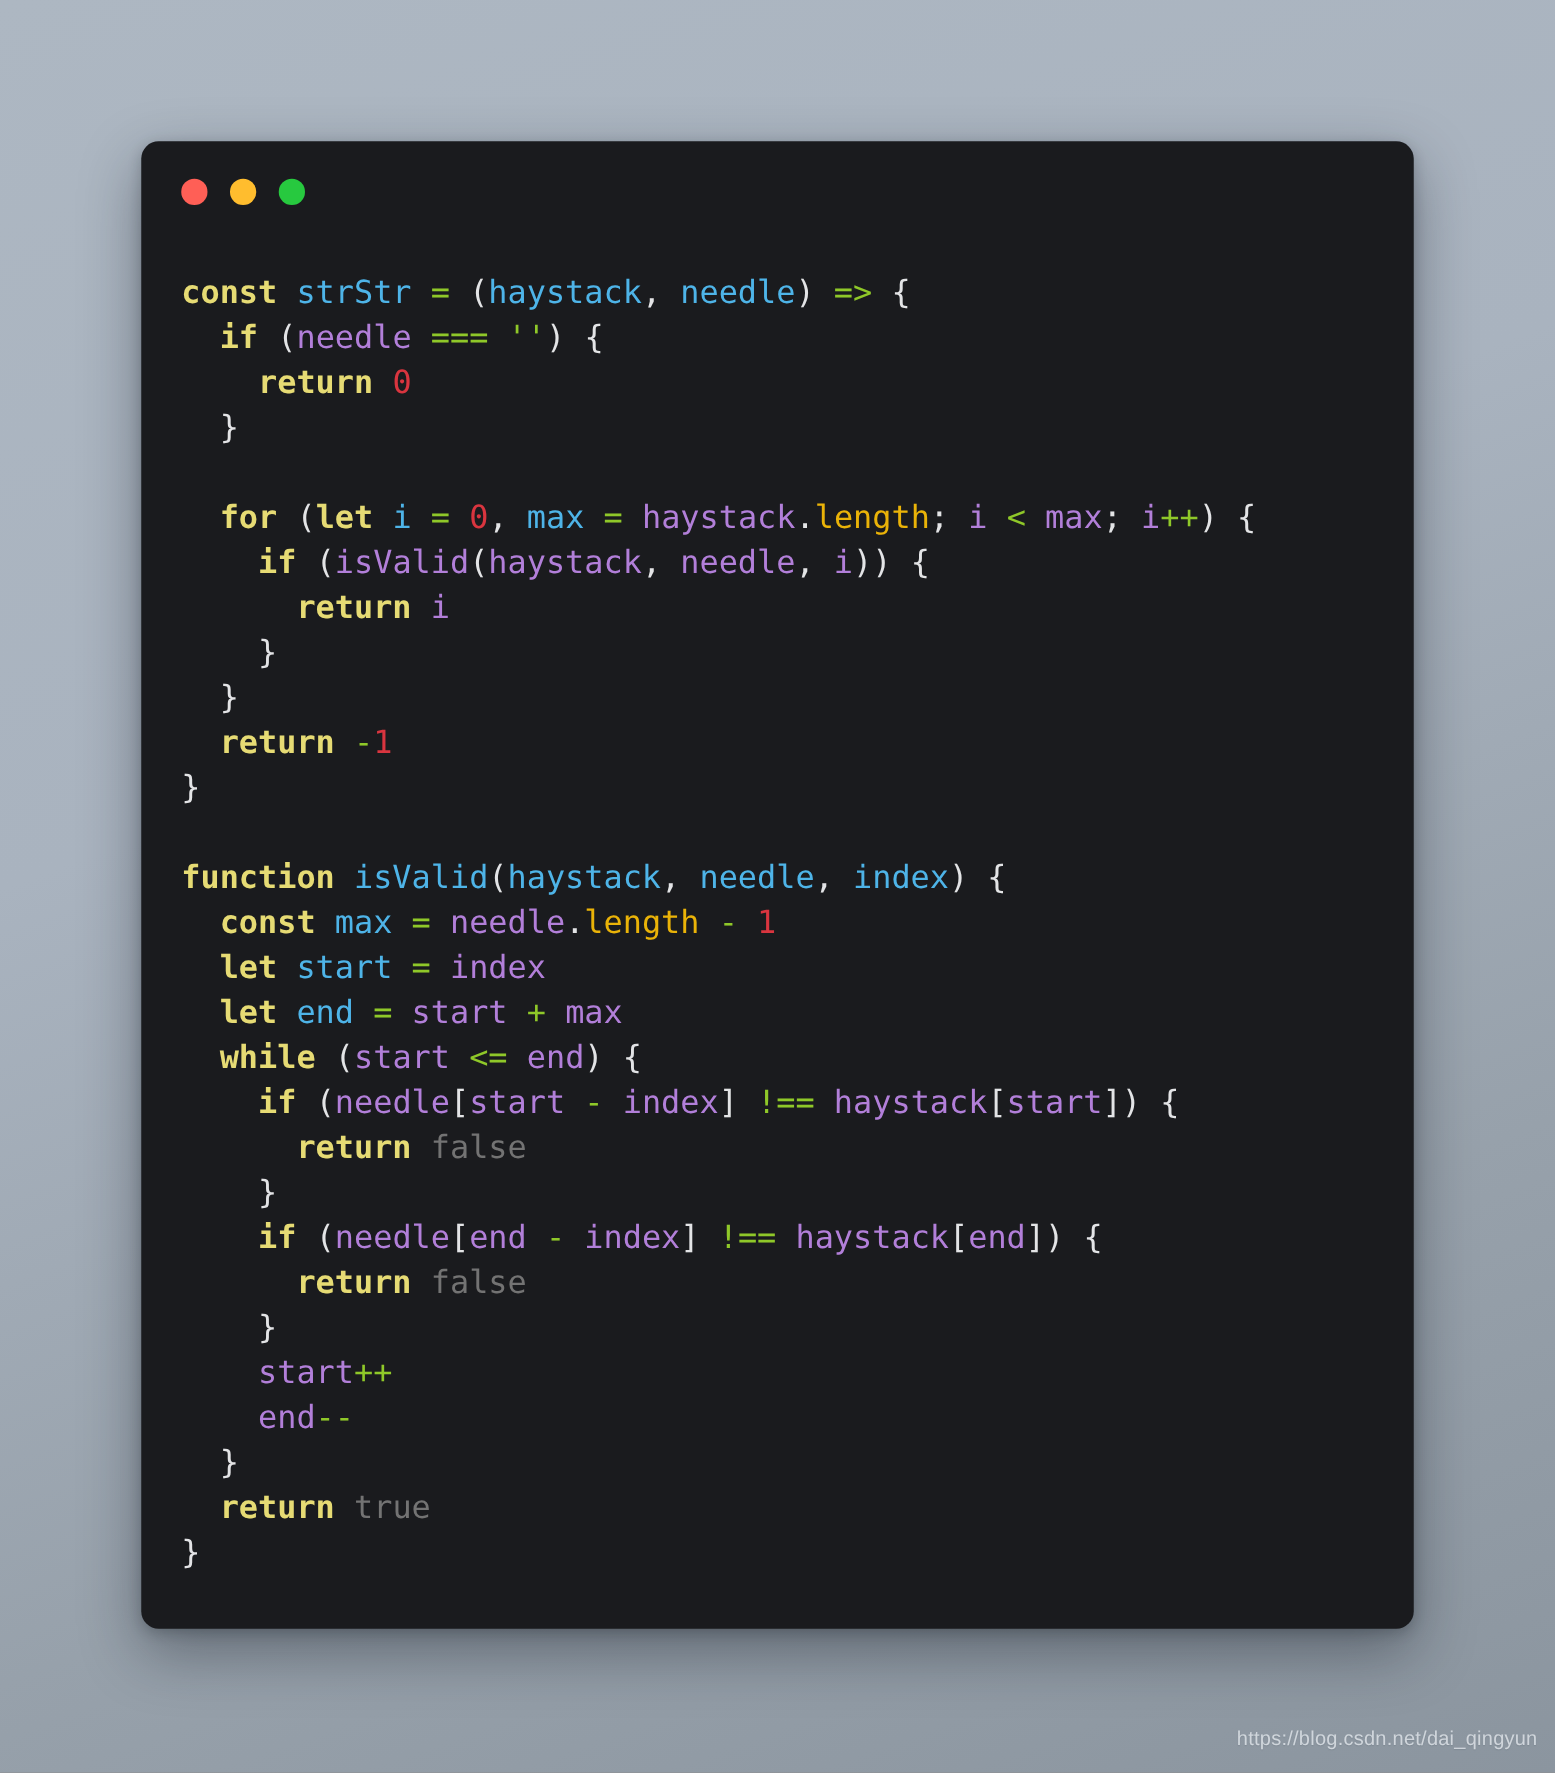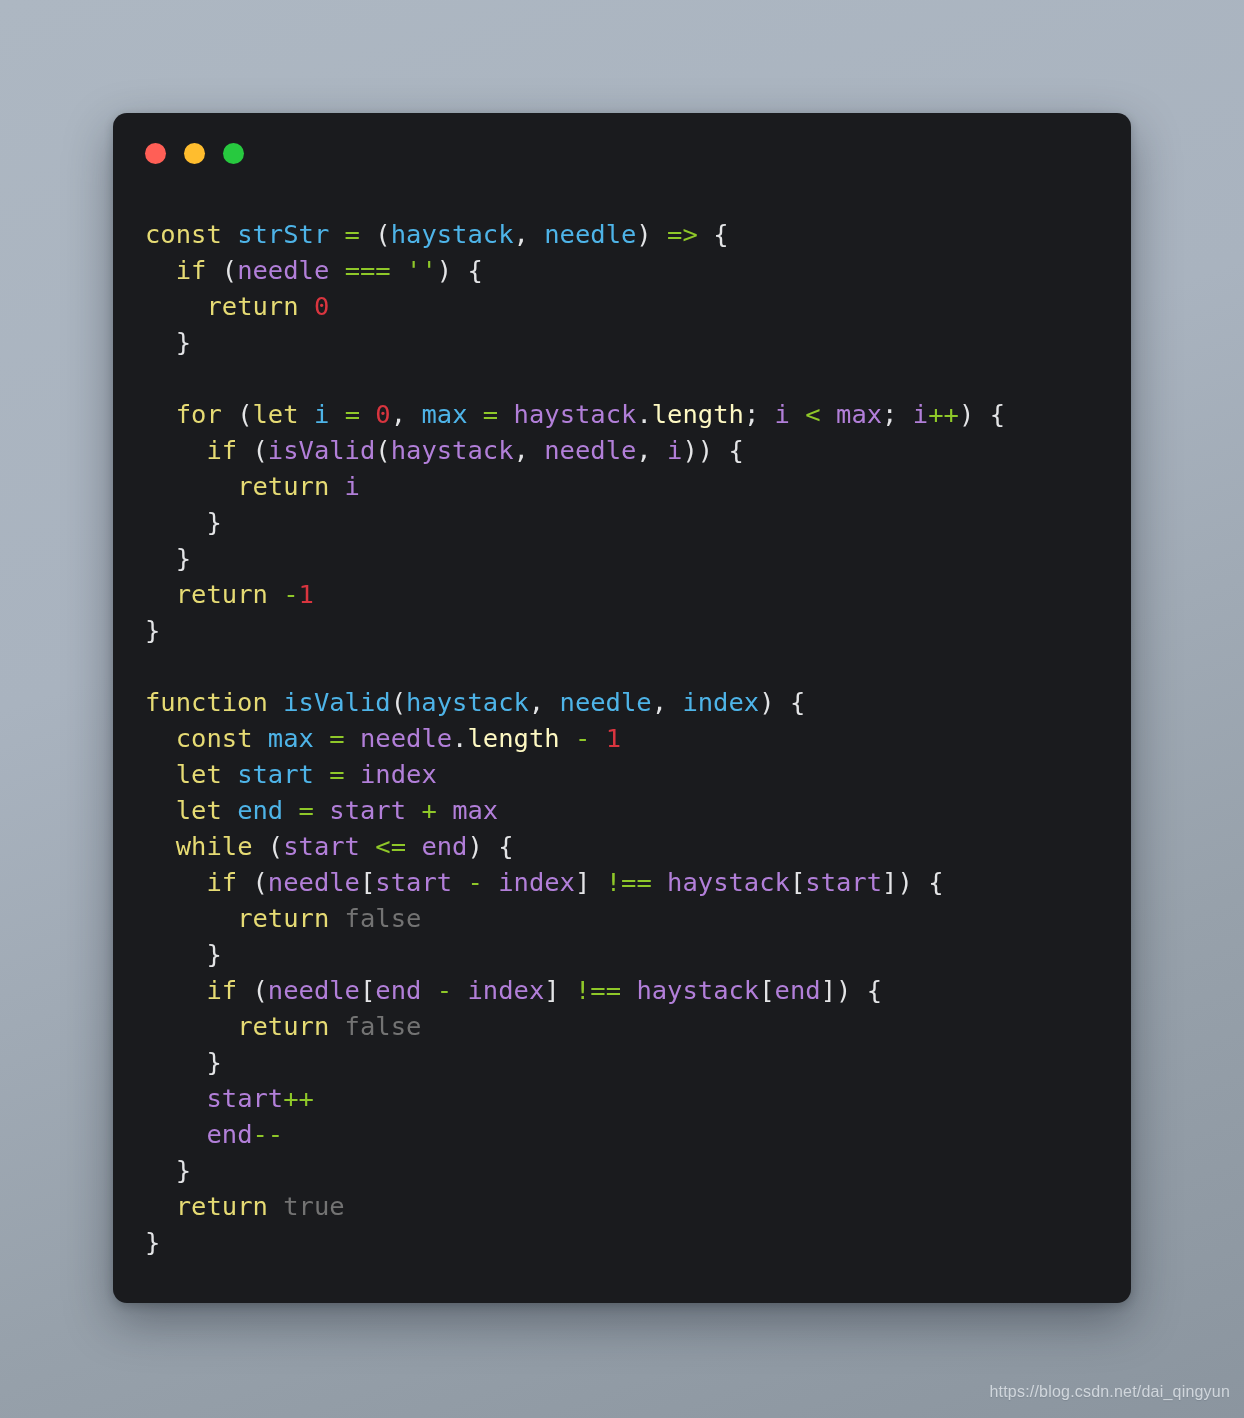--- a/index.html
+++ b/index.html
@@ -80,21 +80,21 @@
     bottom: 17px;
     font-family: "Liberation Sans", sans-serif;
     font-size: 16px;
     color: #dfe4e9;
     opacity: 0.82;
     letter-spacing: 0.2px;
     text-shadow: 0 1px 1px rgba(90,100,112,0.35);
     padding-left: 32px;
   }
 </style>
-<style>.kw{color:#e6db74;}.decl{color:#4eb4e8;}.ref{color:#b27fd9;}.prop{color:#fef9c3;}.op{color:#8fc829;}.num{color:#d9353f;}.str{color:#8fc829;}.bool{color:#737373;}.pun{color:#e3e4e6;}</style></head>
+<style>.kw{color:#e6db74;font-weight:bold;}.decl{color:#4eb4e8;}.ref{color:#b27fd9;}.prop{color:#eab308;}.op{color:#8fc829;}.num{color:#d9353f;}.str{color:#8fc829;}.bool{color:#737373;}.pun{color:#e3e4e6;}</style></head>
 <body>
 
 <div id="code-card" style="background: rgb(26, 27, 30);">
 
   <div id="window-controls">
     <span class="dot" style="background: rgb(255, 95, 86);"></span>
     <span class="dot" style="background: rgb(255, 189, 46);"></span>
     <span class="dot" style="background: rgb(39, 201, 63);"></span>
   </div>
 

